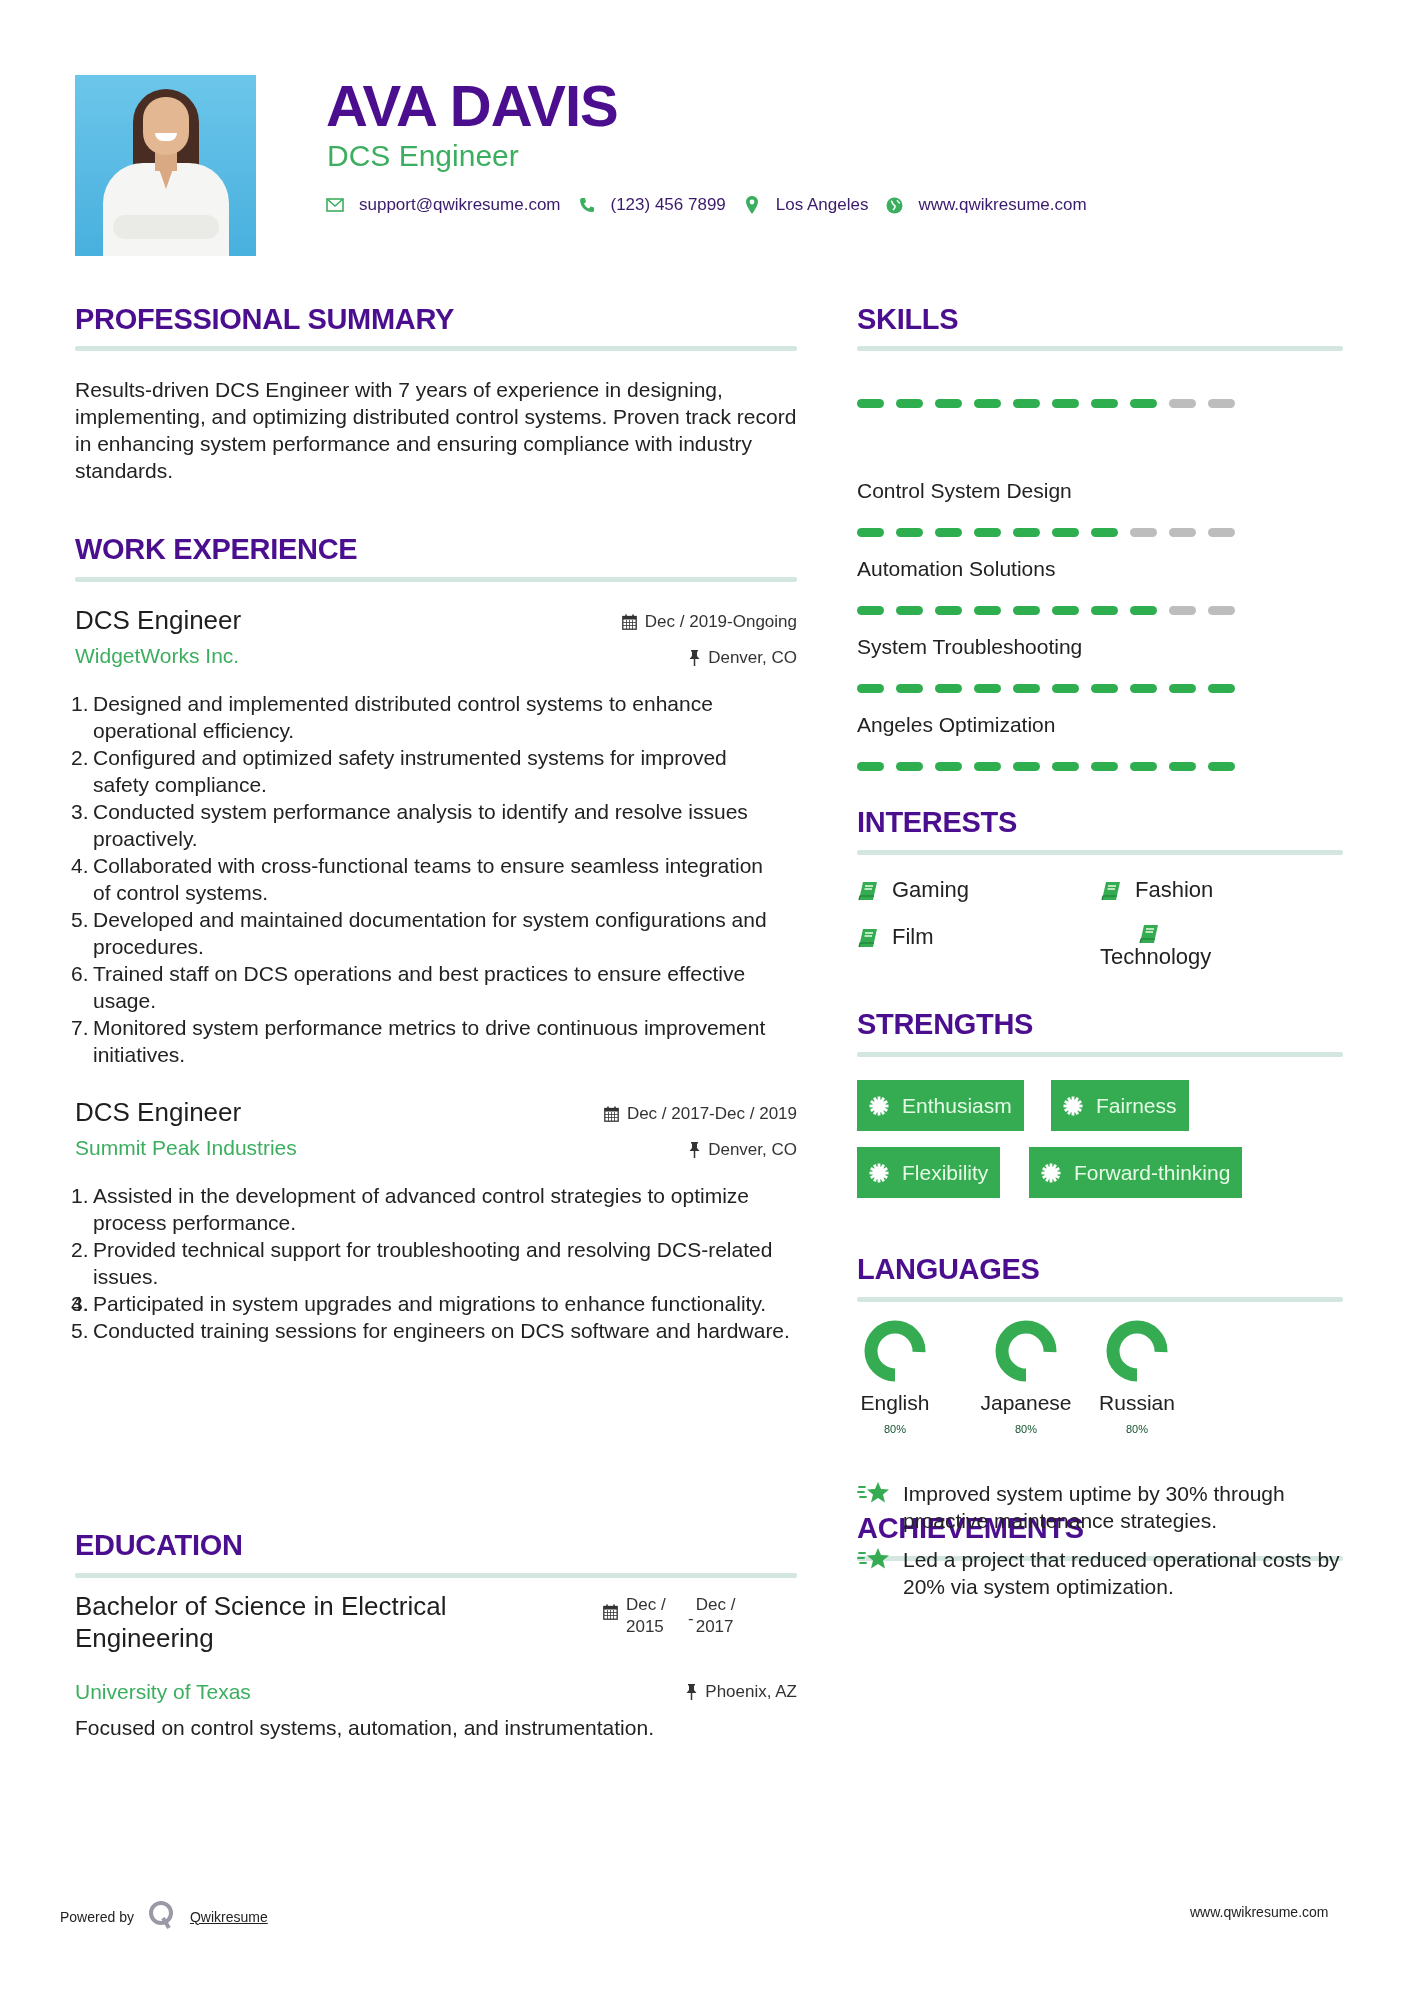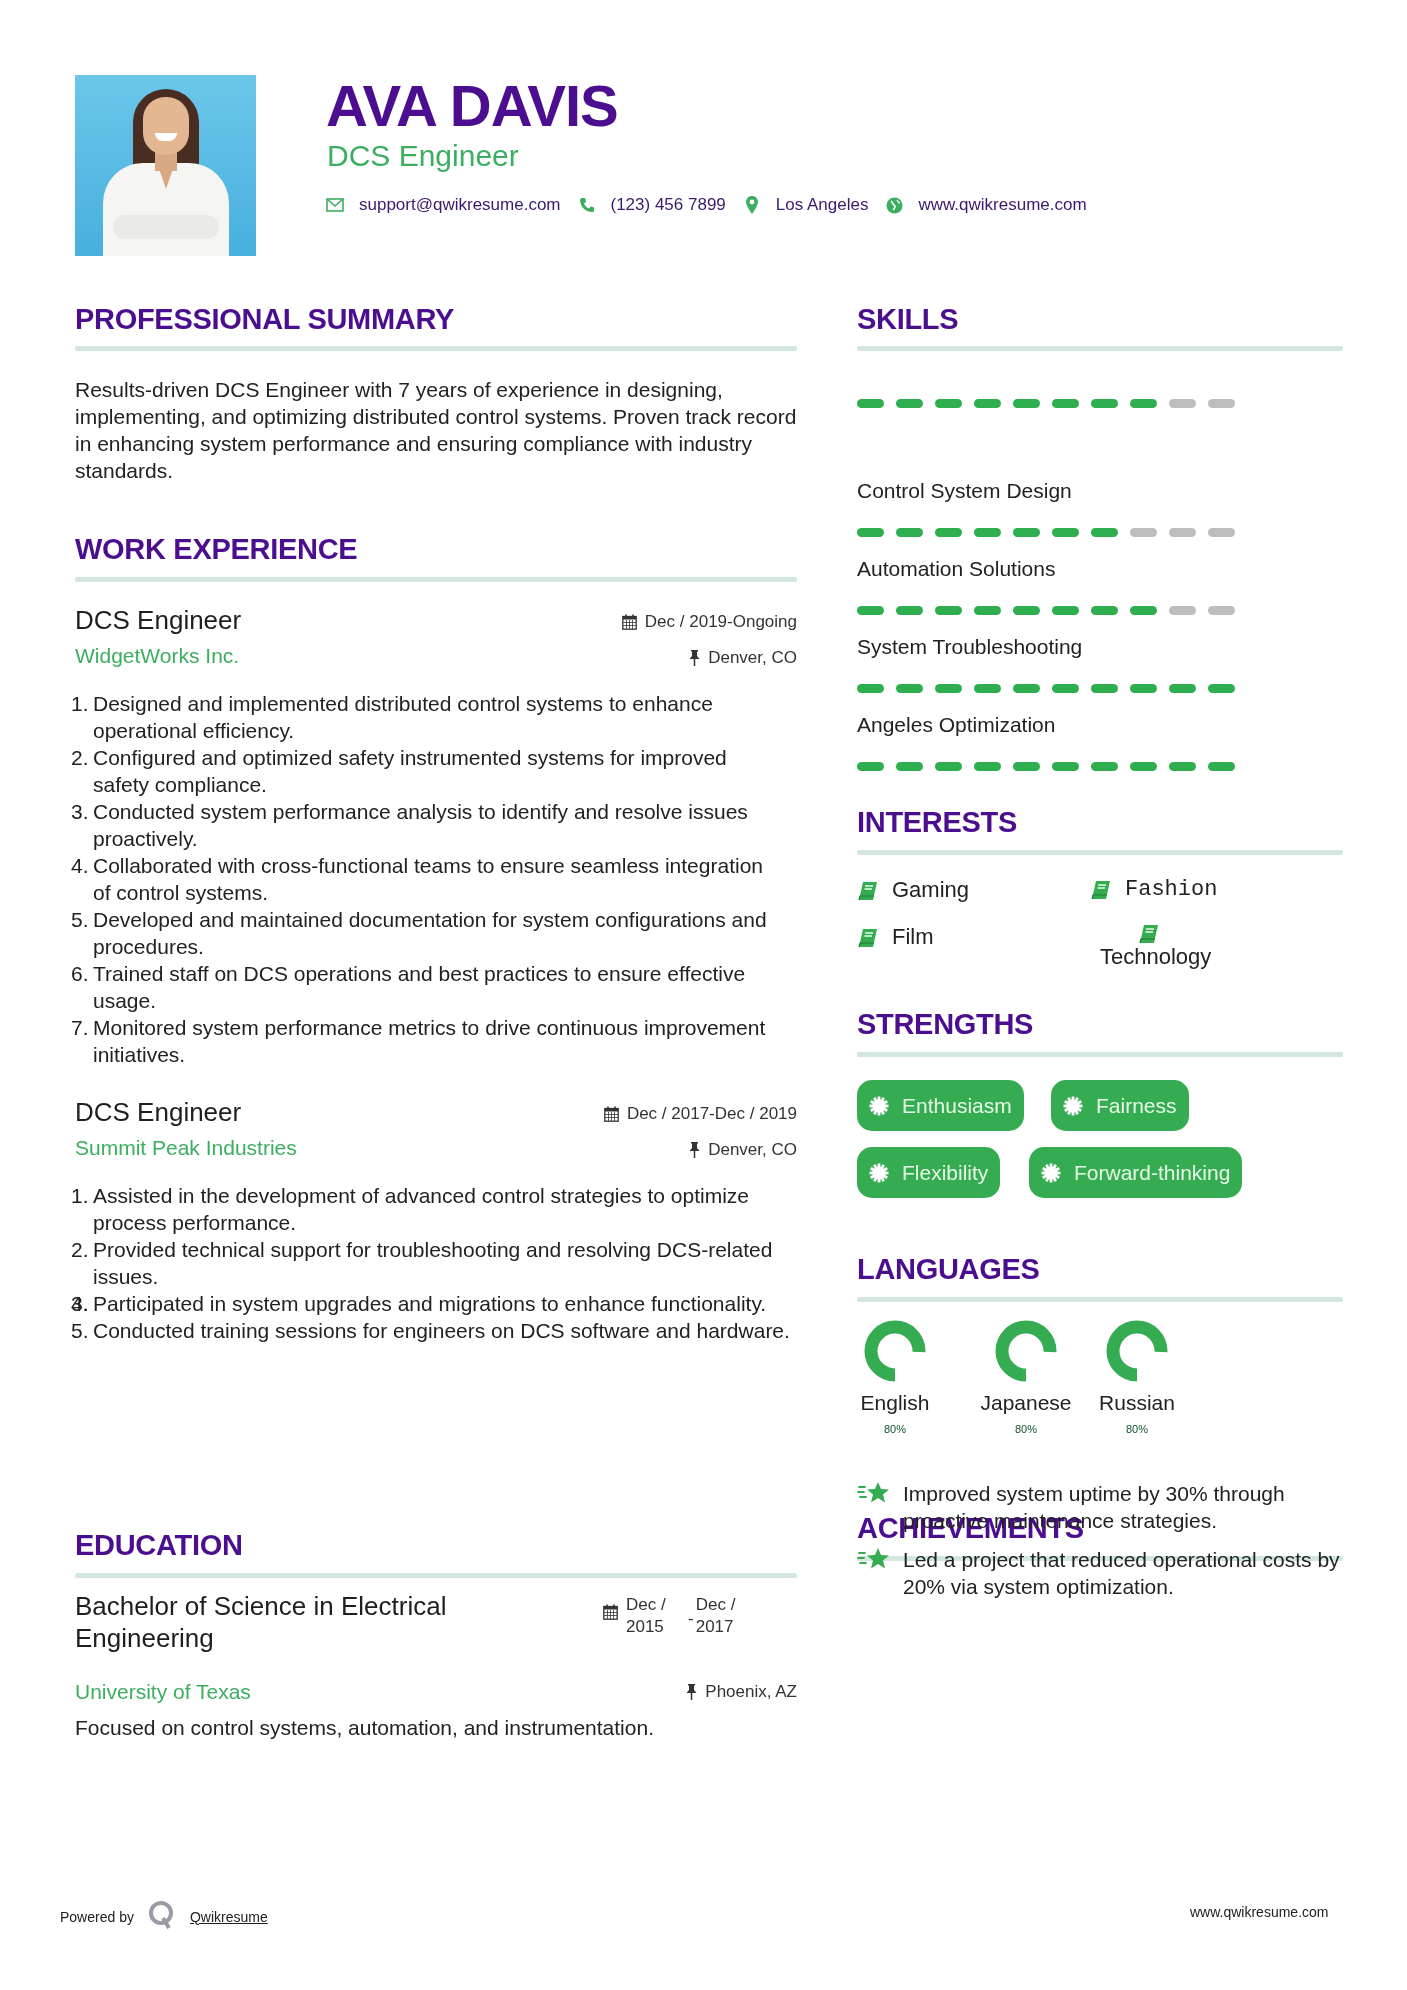--- a/index.html
+++ b/index.html
@@ -43,21 +43,21 @@
   .skill-name { font-size: 21px; color: #222; line-height: 28px; }
   .dashes { display: flex; gap: 12px; }
   .dash { width: 27px; height: 9px; border-radius: 5px; background: #bdbdbd; }
   .dash.on { background: #2fae4f; }
 
   
   .interest { display: flex; align-items: center; font-size: 22px; color: #222; line-height: 28px; }
   .interest .bk { width: 22px; height: 20px; margin-right: 13px; }
 
   
-  .badge { position: absolute; height: 51px; background: #35ac52; color: #e6fbe6; font-size: 21px; display: flex; align-items: center; padding: 0 12px 0 12px; border-radius: 15px; }
+  .badge { position: absolute; height: 51px; background: #35ac52; color: #e6fbe6; font-size: 21px; display: flex; align-items: center; padding: 0 12px 0 12px; }
   .badge .gear { width: 20px; height: 20px; margin-right: 13px; }
 
   
   .lang { position: absolute; text-align: center; }
   .lang .lname { font-size: 21px; color: #222; line-height: 26px; }
   .lang .lpct { font-size: 11px; color: #14532d; line-height: 22px; }
 
   
   .ach { display: flex; align-items: flex-start; font-size: 21px; line-height: 27px; color: #222; }
   .ach .st { width: 34px; height: 26px; margin-right: 12px; flex: 0 0 34px; margin-top: 0px; }
@@ -313,21 +313,21 @@
 <div class="abs right divider" style="top:850px;"></div>
 <div id="interests" class="abs right" style="top:876px; height:80px;">
     <div class="interest" style="position: absolute; left: 0px; top: 0px;">
       <span class="bk"><svg width="22" height="20" viewBox="0 0 22 20">
           <path d="M6 1 H20 L16 19 H2 Z" fill="#35ac52"></path>
           <path d="M2 19 L3 15 H17" fill="none" stroke="#1f7a36" stroke-width="1.2"></path>
           <path d="M8 5 H16 M7.5 8 H15" stroke="#e6fbe6" stroke-width="1.4"></path>
         </svg></span>
       <span>Gaming</span>
     </div>
-    <div class="interest" style="position: absolute; left: 233px; top: 0px; font-family: Liberation Mono, monospace;">
+    <div class="interest" style="position: absolute; left: 243px; top: 0px;">
       <span class="bk"><svg width="22" height="20" viewBox="0 0 22 20">
           <path d="M6 1 H20 L16 19 H2 Z" fill="#35ac52"></path>
           <path d="M2 19 L3 15 H17" fill="none" stroke="#1f7a36" stroke-width="1.2"></path>
           <path d="M8 5 H16 M7.5 8 H15" stroke="#e6fbe6" stroke-width="1.4"></path>
         </svg></span>
       <span>Fashion</span>
     </div>
     <div class="interest" style="position: absolute; left: 0px; top: 47px;">
       <span class="bk"><svg width="22" height="20" viewBox="0 0 22 20">
           <path d="M6 1 H20 L16 19 H2 Z" fill="#35ac52"></path>

